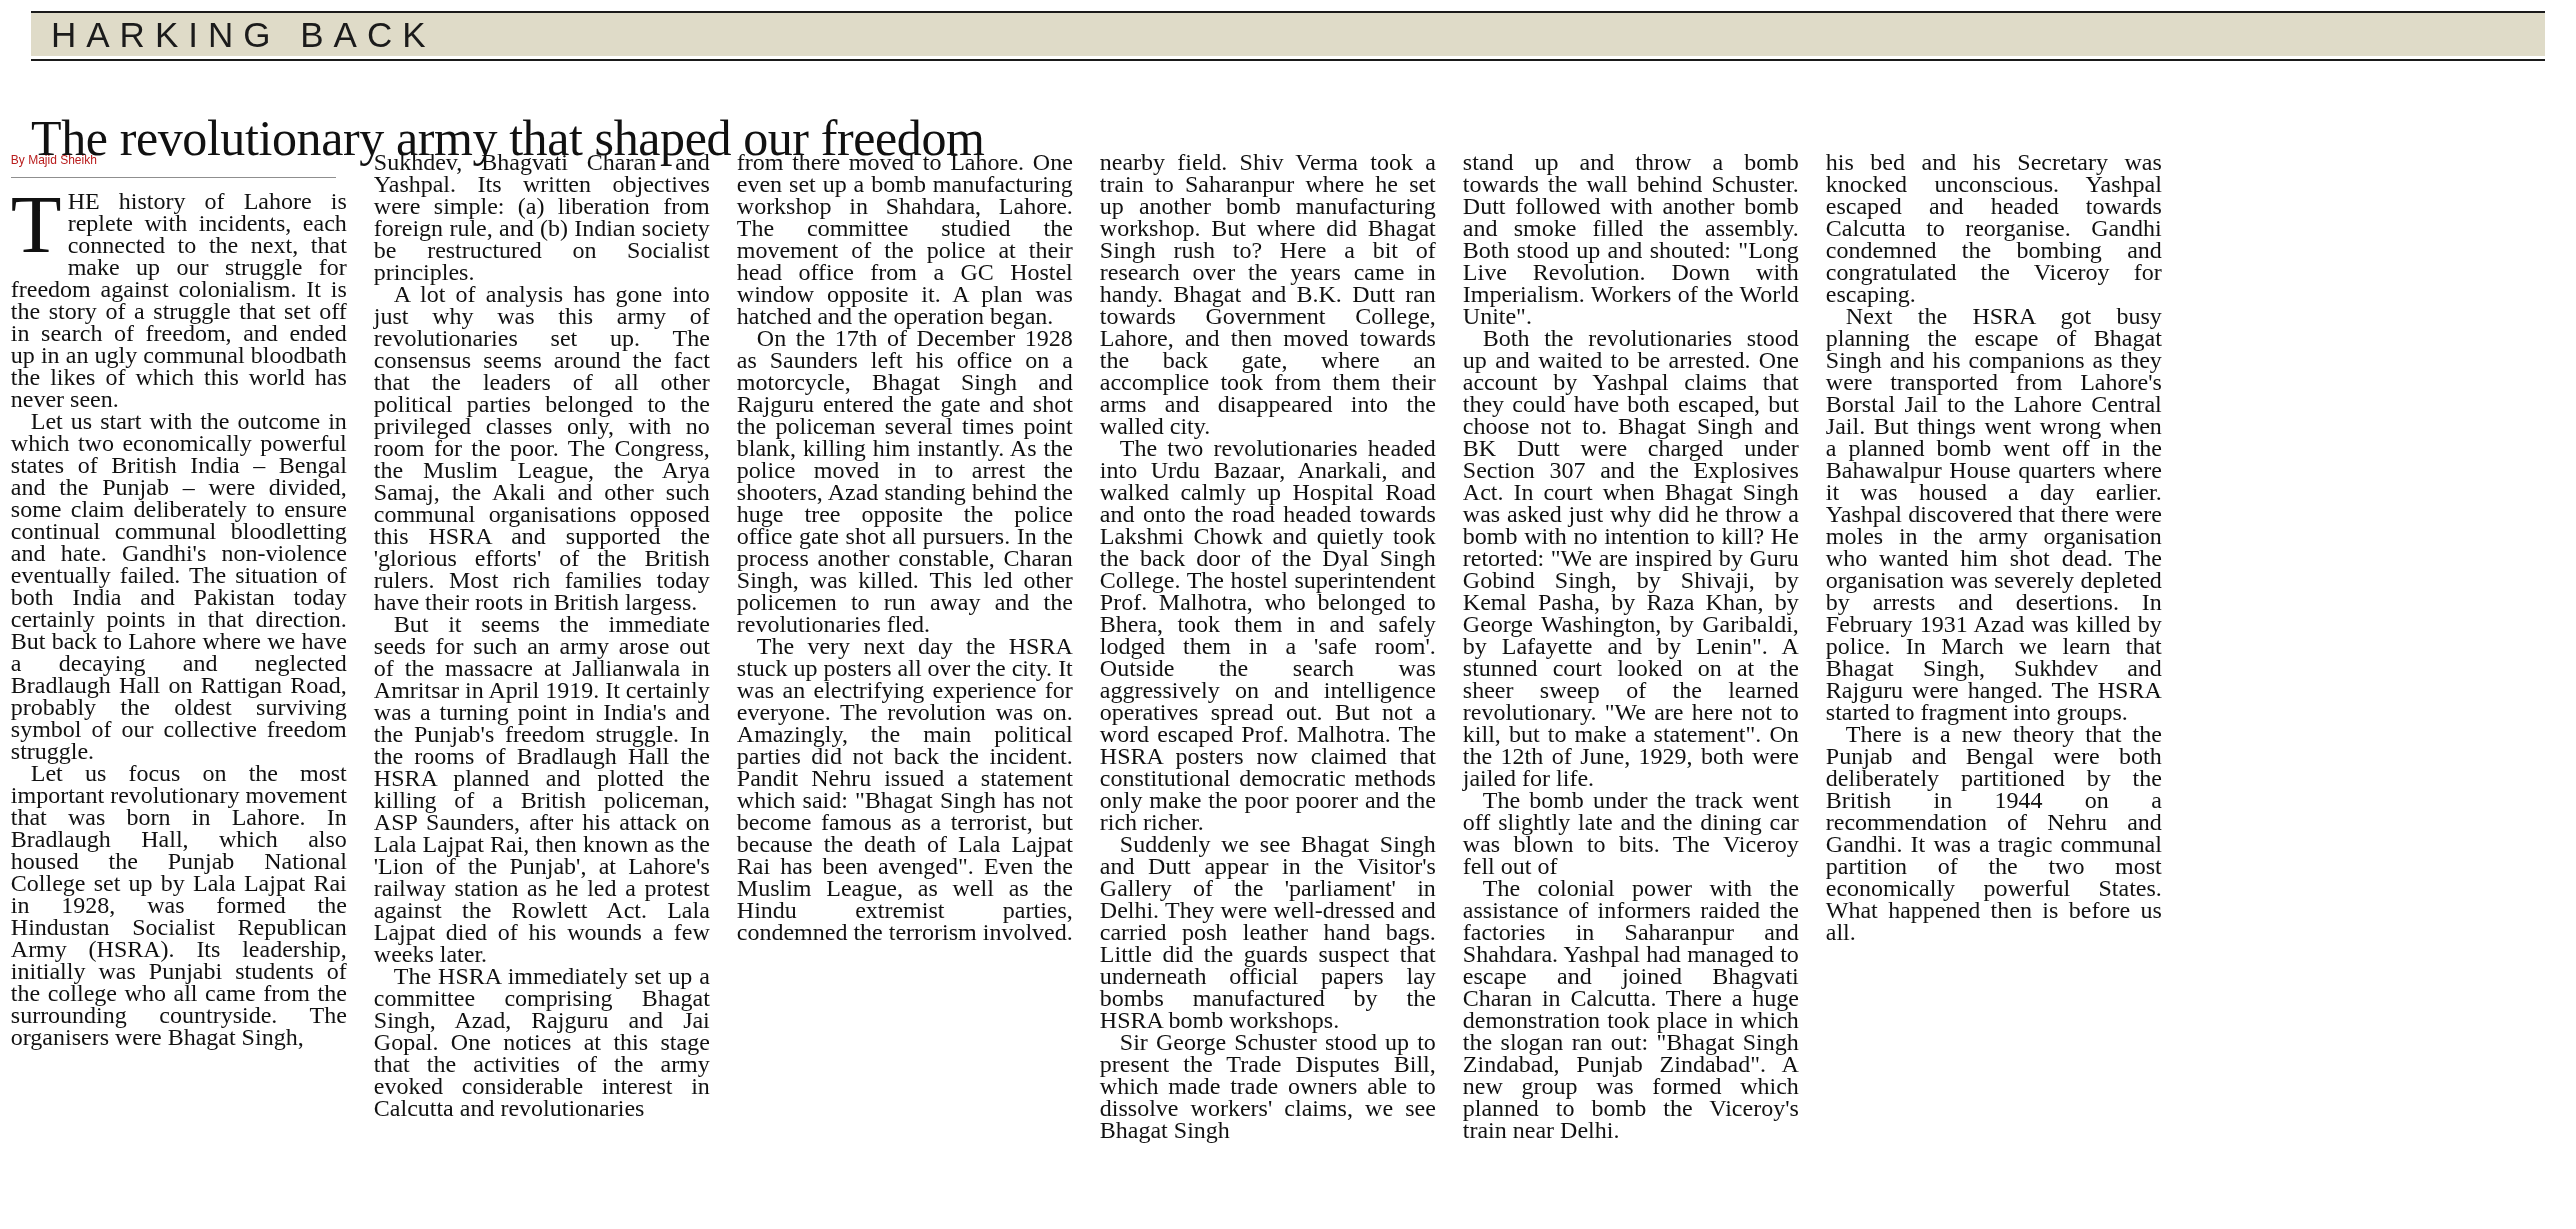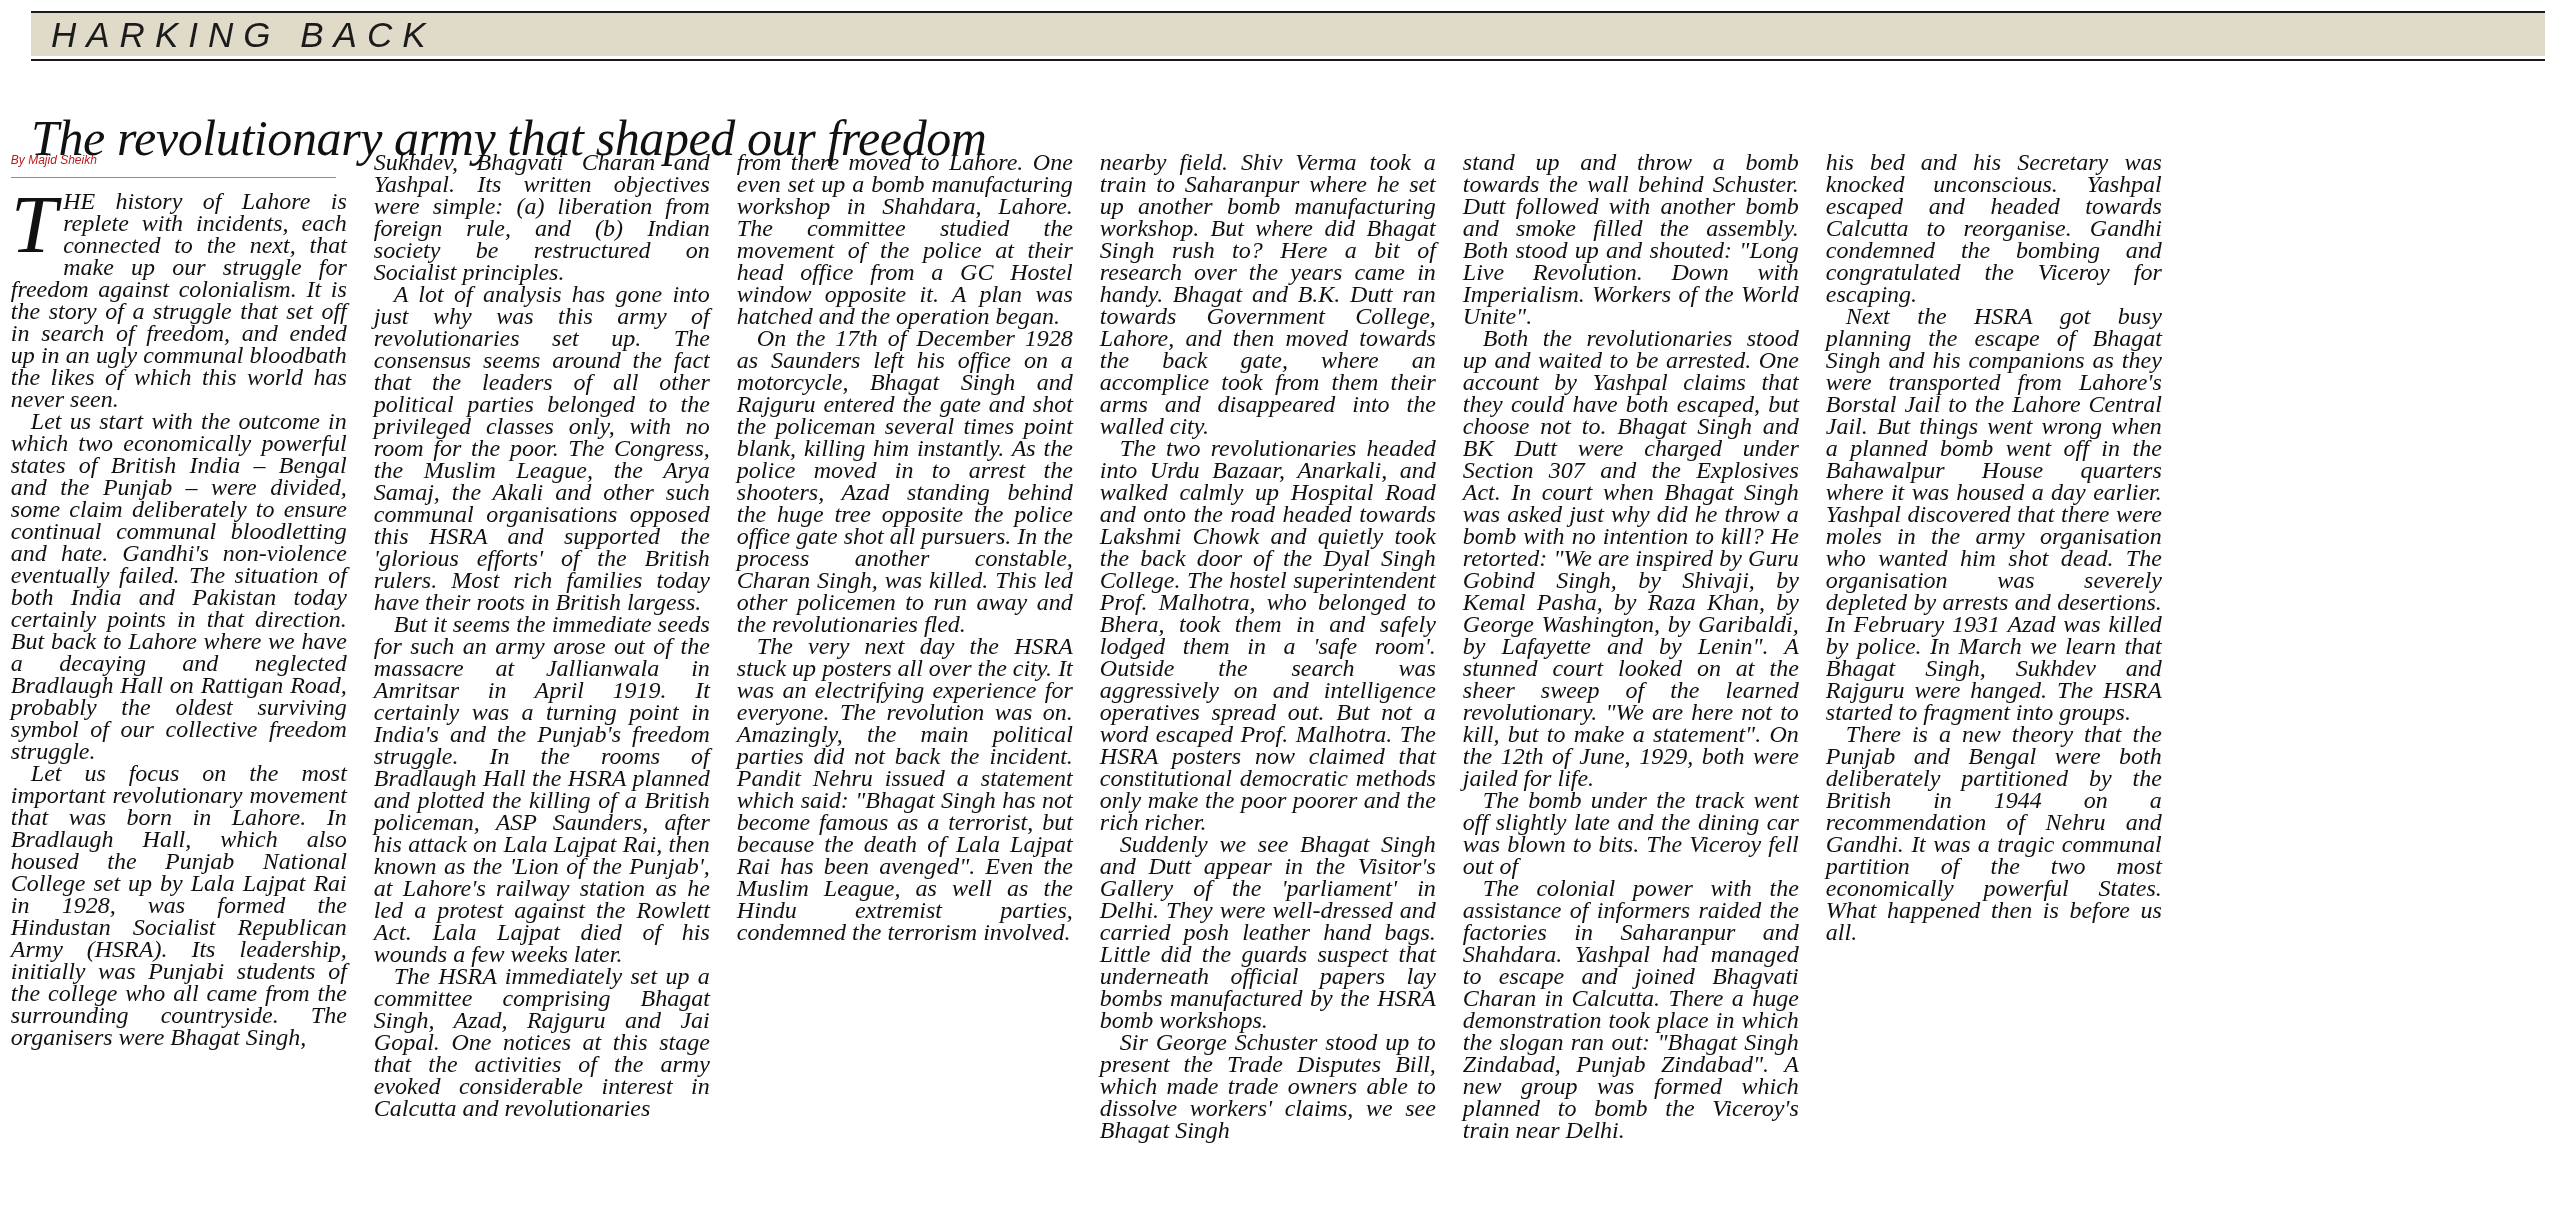--- a/index.html
+++ b/index.html
@@ -12,21 +12,20 @@
     height: 1229px;
     font-family: "Liberation Serif", serif;
     color: #000000;
     overflow: hidden;
   }
   .page {
     position: relative;
     width: 2576px;
     height: 1229px;
     box-sizing: border-box;
-    font-style: italic;
   }
 
   
   .masthead {
     position: absolute;
     left: 31px;
     top: 10.8px;
     width: 2514px;
     height: 54px;
   }

